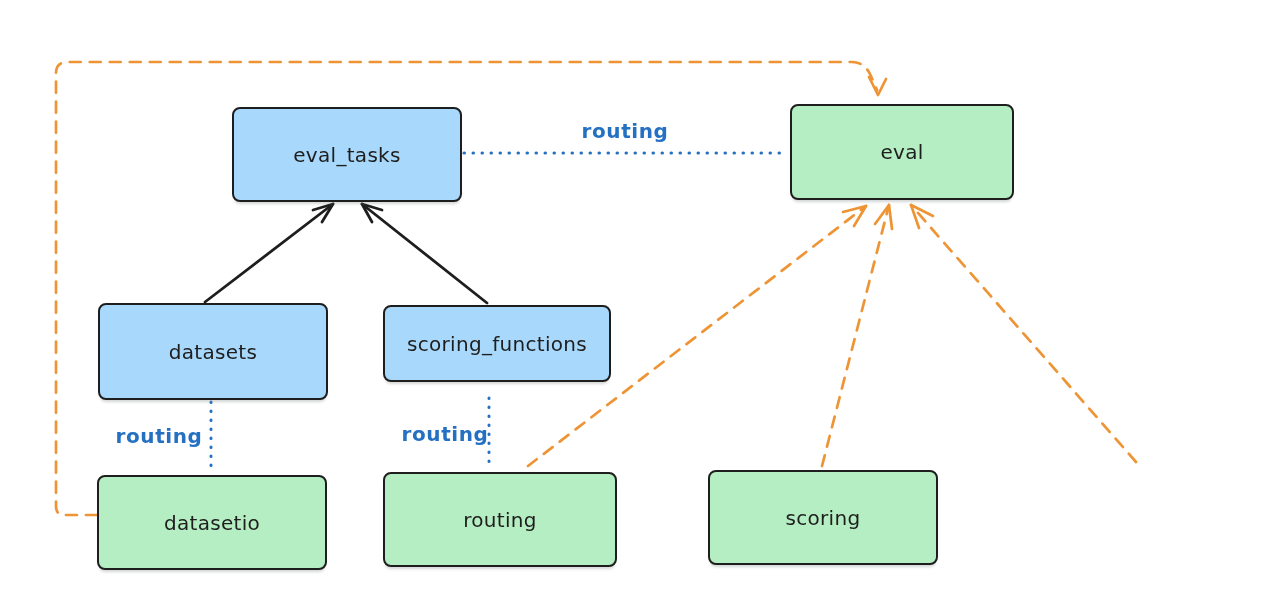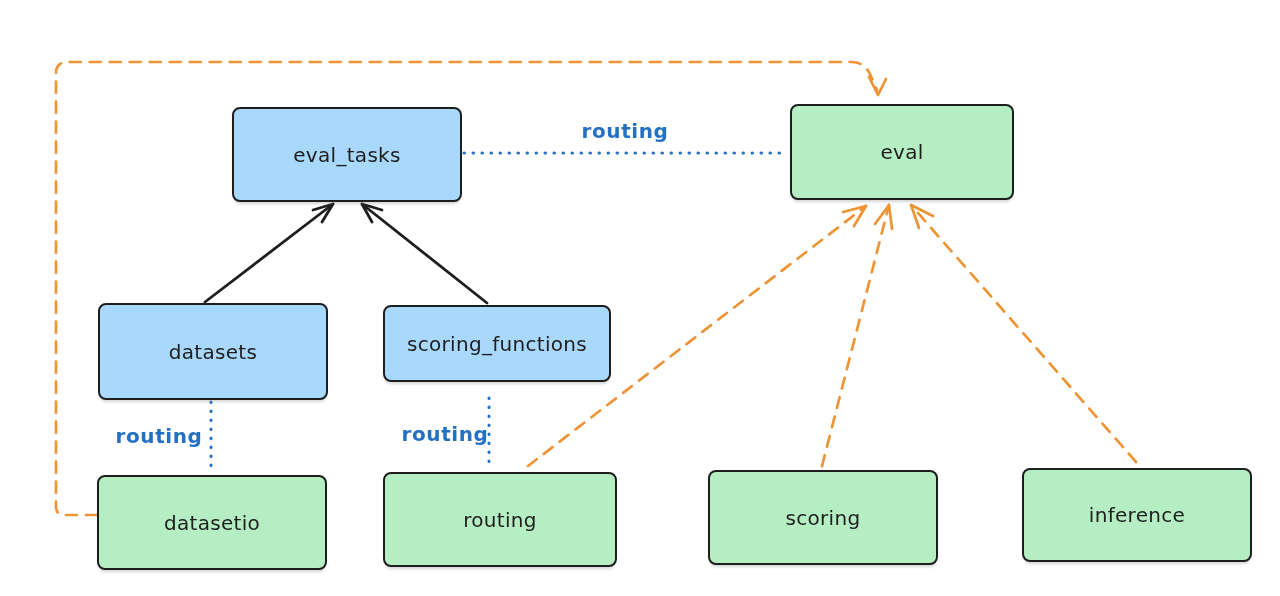--- a/index.html
+++ b/index.html
@@ -119,21 +119,18 @@
   </div>
   <div class="node green" id="n-datasetio">
     <span>datasetio</span>
   </div>
   <div class="node green" id="n-scoring">
     <span>routing</span>
   </div>
   <div class="node green" id="n-agents">
     <span>scoring</span>
   </div>
-  <div class="node green" id="n-inference">
-    <span>inference</span>
-  </div>
 
   <div class="edge-label" id="lbl-routing-top">routing</div>
   <div class="edge-label" id="lbl-routing-left">routing</div>
   <div class="edge-label" id="lbl-routing-mid">routing</div>
 
 </div>
 
 </body></html>

